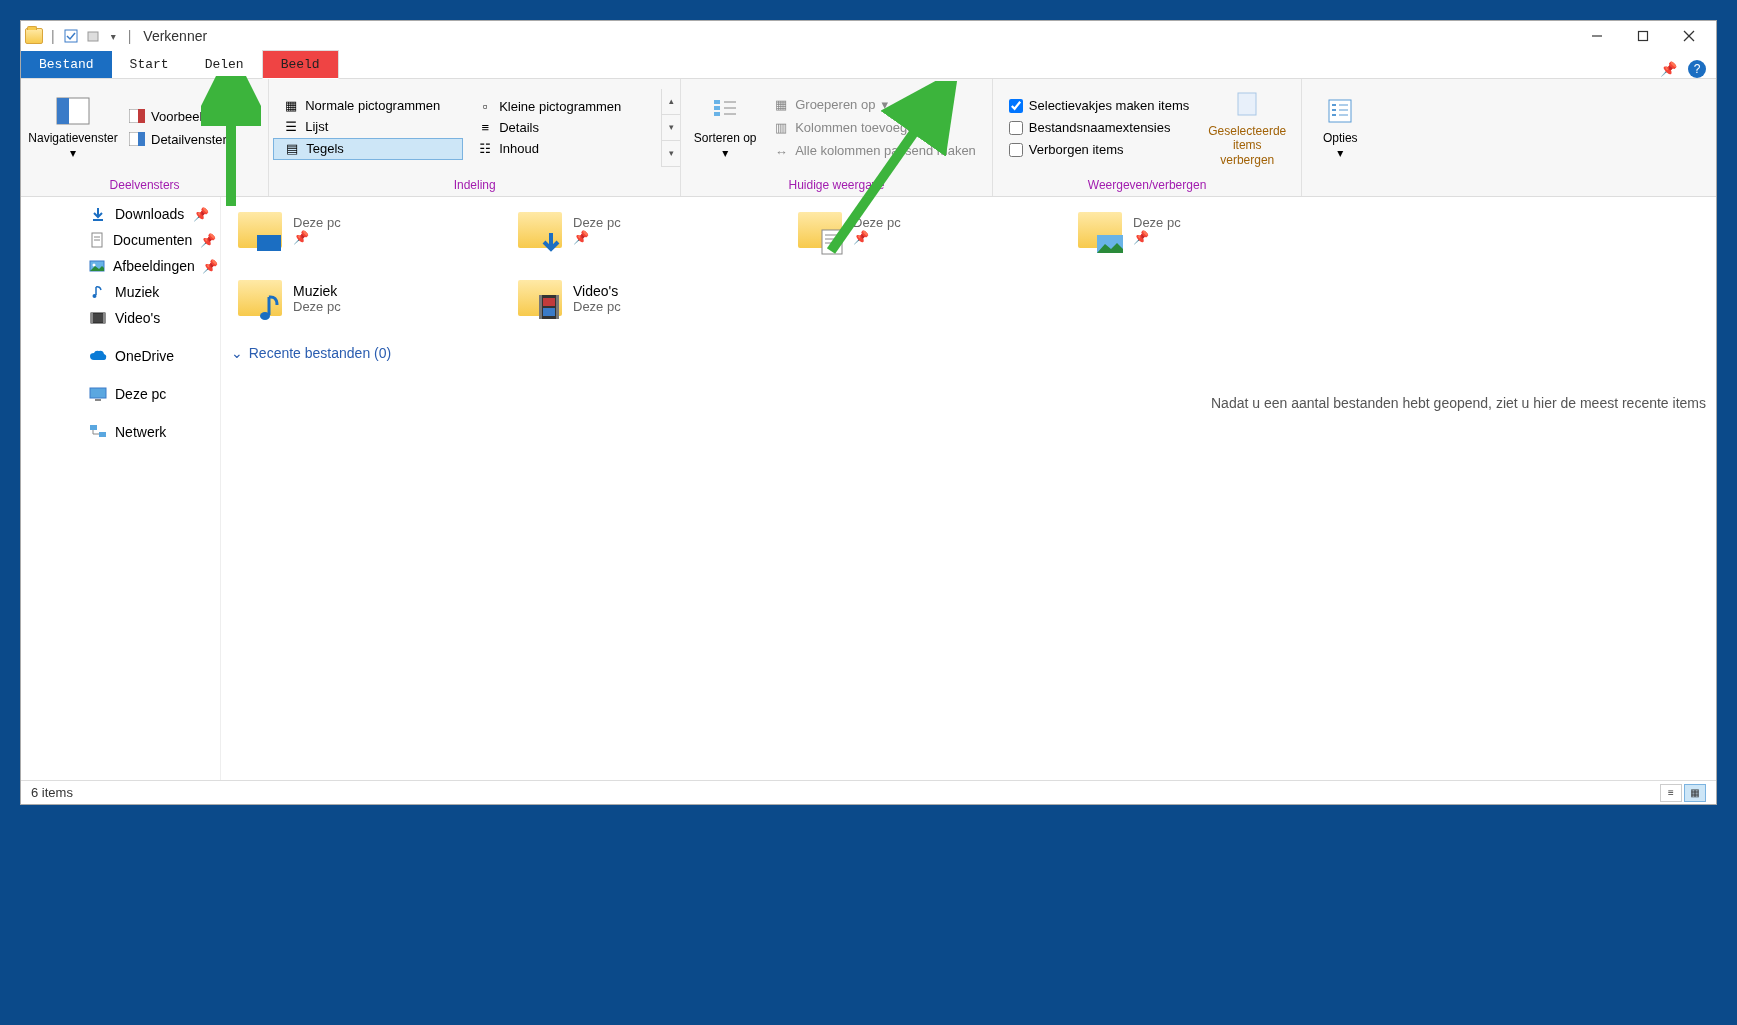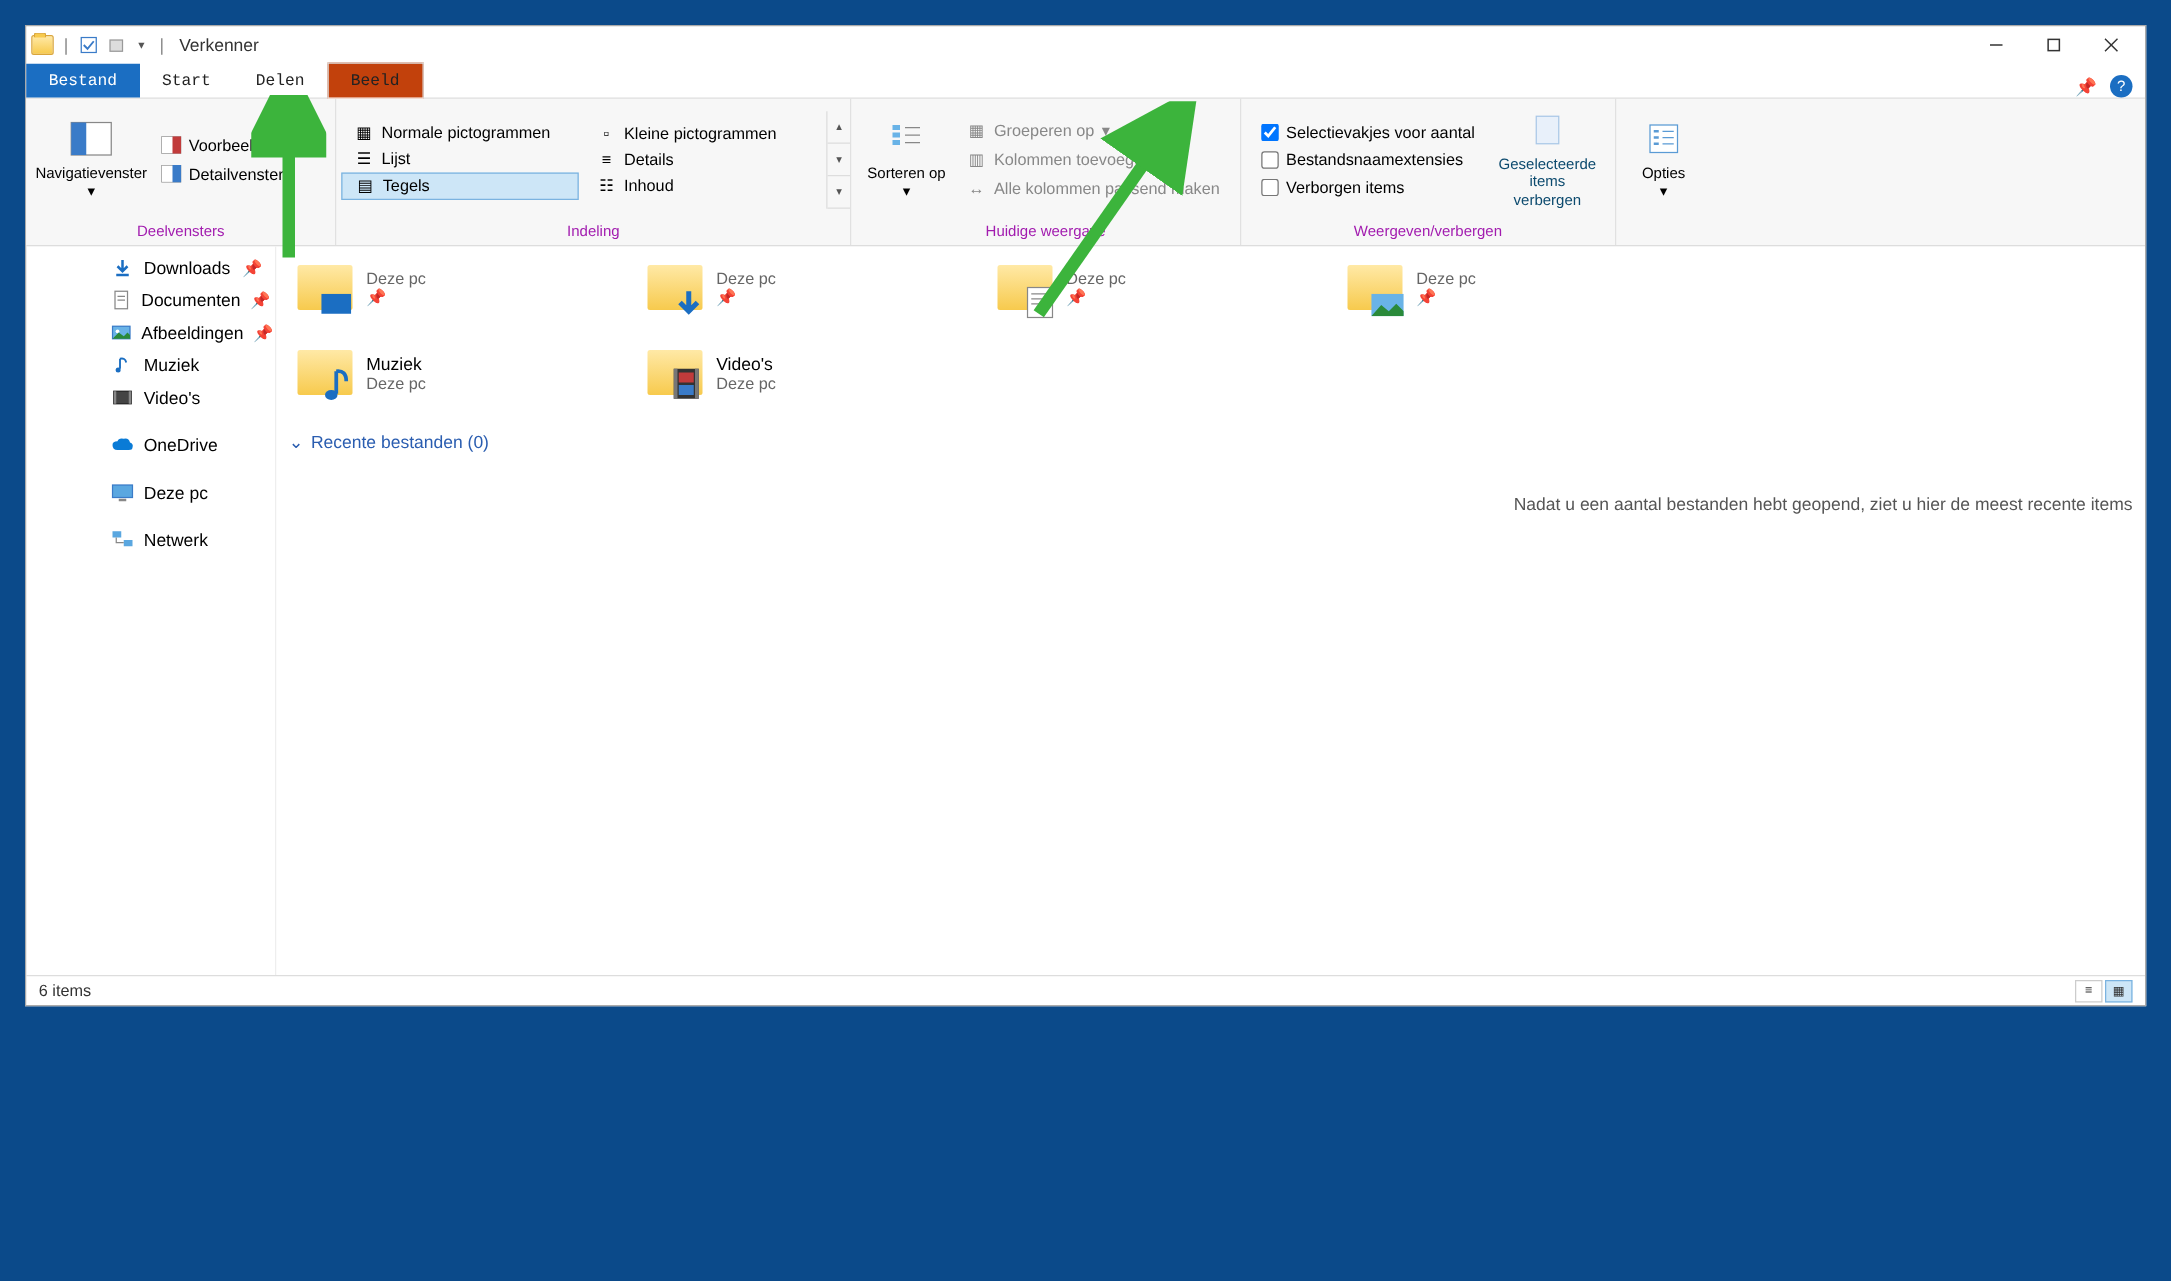--- a/index.html
+++ b/index.html
@@ -15,21 +15,21 @@
 .qat-ico { width: 16px; height: 16px; display:inline-flex; align-items:center; justify-content:center; }
 .title-text { font-size: 14px; color: #333; margin-left: 4px; }
 .title-arrow { font-size: 10px; color: #555; margin: 0 4px; }
 .titlebar-right { margin-left: auto; display: flex; }
 .winbtn { width: 46px; height: 30px; display: flex; align-items: center; justify-content: center; font-size: 14px; color: #333; cursor: pointer; }
 
 
 .tabs-row { display: flex; align-items: flex-end; height: 28px; border-bottom: 1px solid #ddd; position: relative; }
 .tab { padding: 6px 18px; font-size: 13px; color: #222; cursor: pointer; font-family: Liberation Mono, monospace; }
 .tab.file { background: #1b6ec2; color: #fff; }
-.tab.active { background: #c2410c; border: 1px solid #ddd; border-bottom: 1px solid #fff; position: relative; top: 1px; }
+.tab.active { background: #ef4444; border: 1px solid #ddd; border-bottom: 1px solid #fff; position: relative; top: 1px; }
 .tabs-right { margin-left: auto; display: flex; align-items: center; gap: 10px; padding-right: 10px; }
 .pin-icon { color: #777; font-size: 14px; }
 .help-icon { width: 18px; height: 18px; border-radius: 50%; background: #1b6ec2; color: #fff; font-size: 12px; display: flex; align-items: center; justify-content: center; }
 
 
 .ribbon { display: flex; background: #f7f7f7; border-bottom: 1px solid #ddd; height: 118px; }
 .ribbon-group { border-right: 1px solid #e1e1e1; display: flex; flex-direction: column; }
 .ribbon-group-body { flex: 1; display: flex; align-items: center; padding: 4px 8px; gap: 4px; }
 .ribbon-group-label { text-align: center; font-size: 12px; color: #a21caf; padding: 2px 8px 4px; }
 
@@ -231,32 +231,32 @@
         </div>
       </div>
       <div class="ribbon-group-label">Huidige weergave</div>
     </div>
 
     <div class="ribbon-group">
       <div class="ribbon-group-body">
         <div class="layout-col">
           <label class="check-row">
               <input type="checkbox" checked="" style="">
-              <span>Selectievakjes voor aantal</span>
+              <span>Selectievakjes maken items</span>
             </label>
           <label class="check-row">
               <input type="checkbox" style="">
               <span>Bestandsnaamextensies</span>
             </label>
           <label class="check-row">
               <input type="checkbox" style="">
               <span>Verborgen items</span>
             </label>
         </div>
-        <div class="big-btn" style="width:92px;color:#0c4a6e">
+        <div class="big-btn" style="width:92px;color:#a16207">
           <div class="ico">
               <svg width="30" height="26">
                 <rect x="6" y="2" width="18" height="22" fill="#e8f0fa" stroke="#a9c7e6"></rect>
               </svg>
             </div>
           <div class="lbl">Geselecteerde items verbergen</div>
         </div>
       </div>
       <div class="ribbon-group-label">Weergeven/verbergen</div>
     </div>

